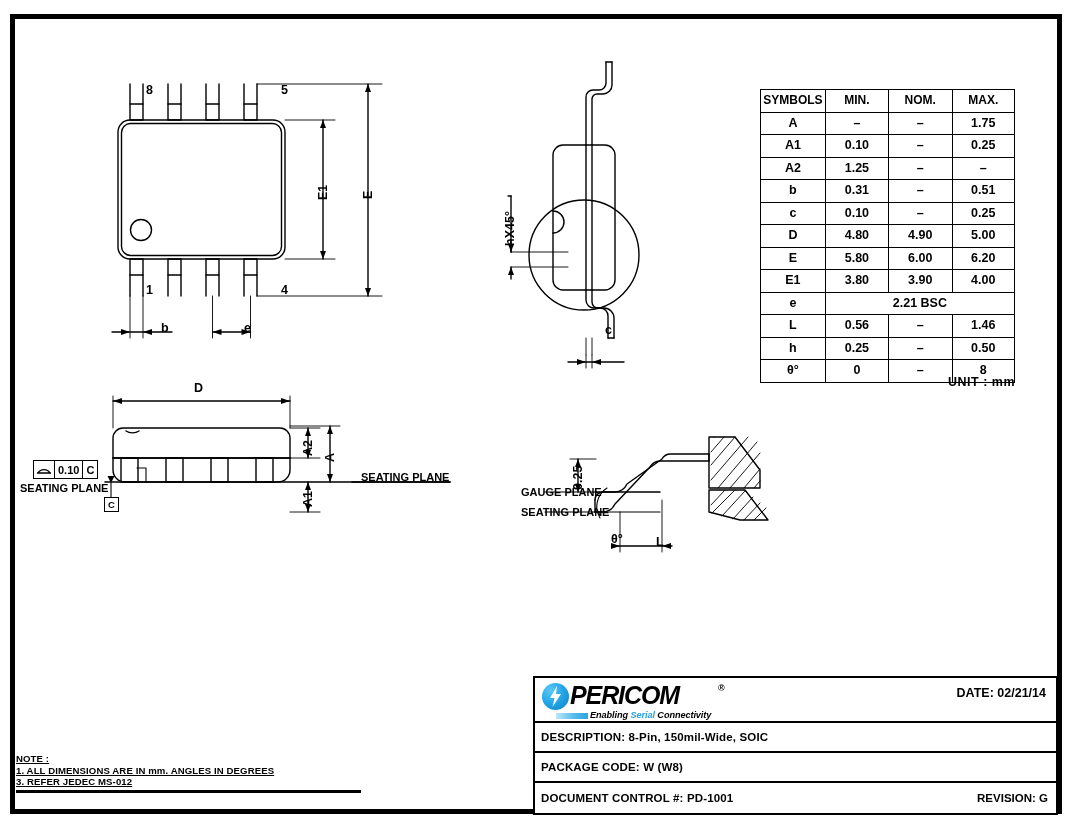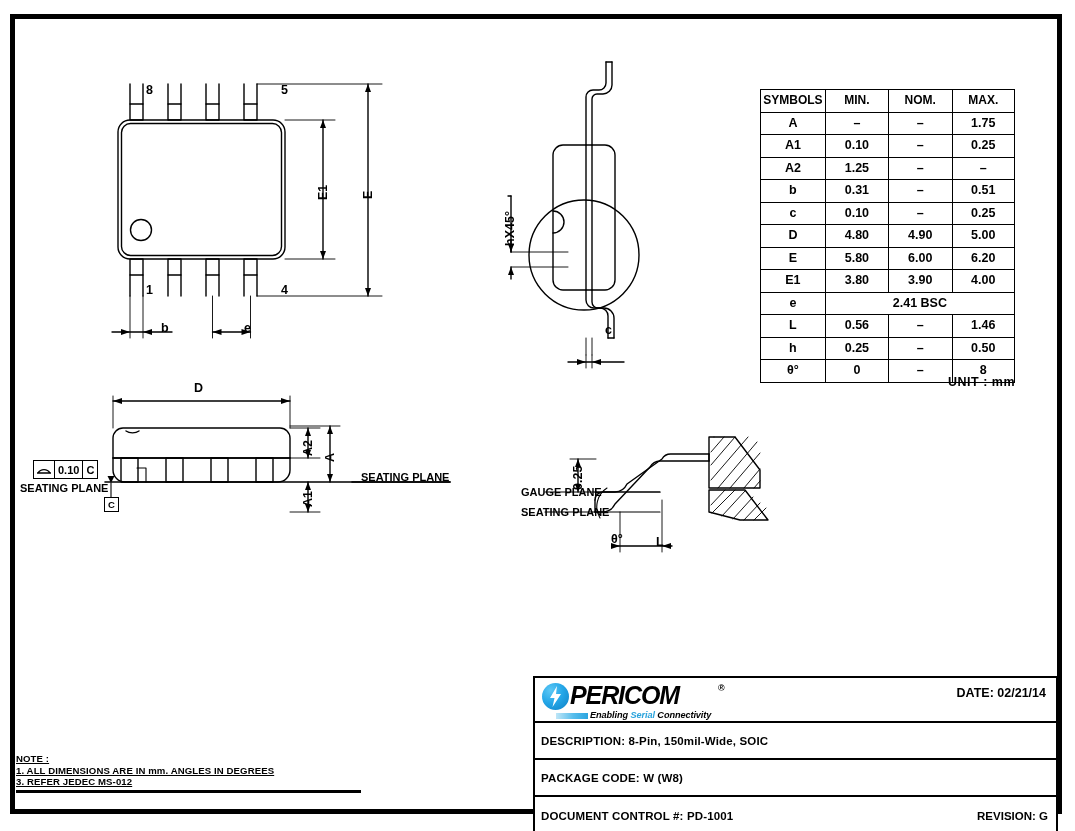--- a/index.html
+++ b/index.html
@@ -90,21 +90,21 @@
   .title-block {
     position: absolute;
     left: 533px; top: 676px;
     width: 525px;
     border: 2.5px solid #000;
     box-sizing: border-box;
     background: #fff;
   }
   .tb-row {
     border-bottom: 2.5px solid #000;
-    height: 37px;
+    height: 30px;
     display: flex;
     align-items: center;
     position: relative;
     box-sizing: border-box;
   }
   .tb-row:last-child { border-bottom: none; }
   .tb-row.logo-row {
     height: 45px;
   }
   .tb-text {
@@ -501,21 +501,21 @@
           <td class="c3">6.20</td>
         </tr>
         <tr>
           <td class="c0">E1</td>
           <td class="c1">3.80</td>
           <td class="c2">3.90</td>
           <td class="c3">4.00</td>
         </tr>
         <tr>
           <td class="c0">e</td>
-          <td colspan="3">2.41  BSC</td>
+          <td colspan="3">2.21  BSC</td>
         </tr>
         <tr>
           <td class="c0">L</td>
           <td class="c1">0.56</td>
           <td class="c2">–</td>
           <td class="c3">1.46</td>
         </tr>
         <tr>
           <td class="c0">h</td>
           <td class="c1">0.25</td>

